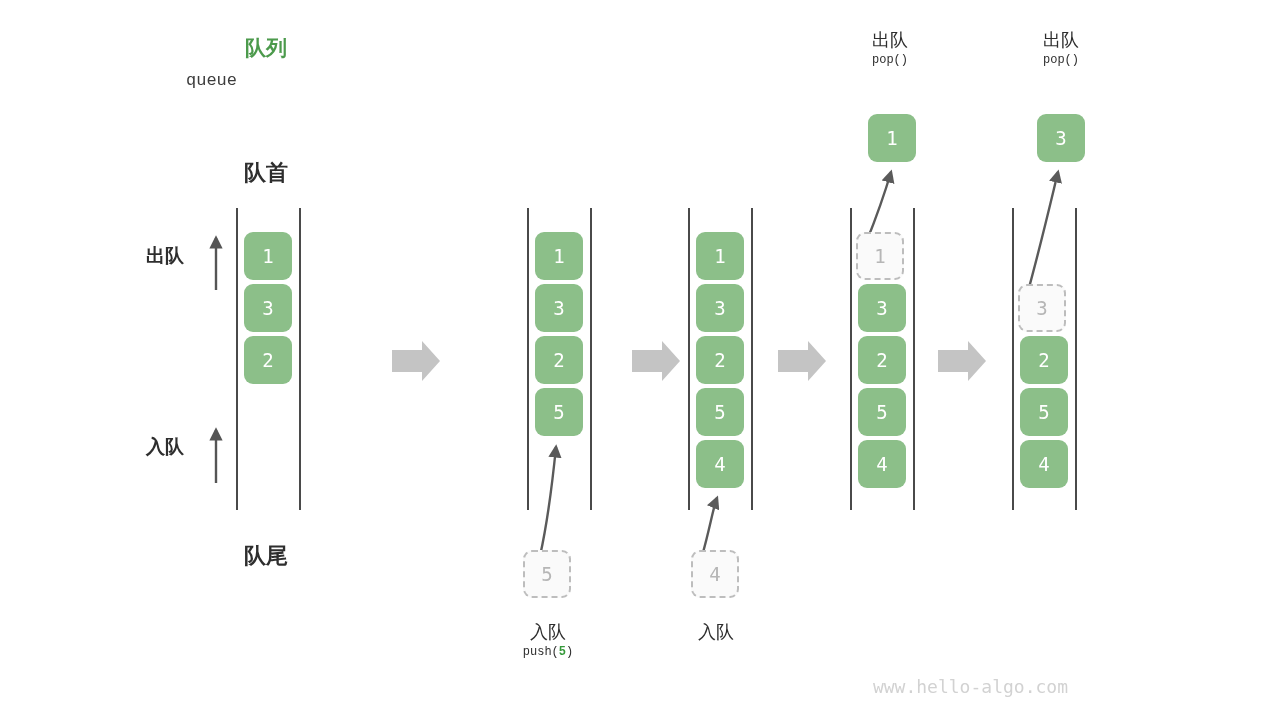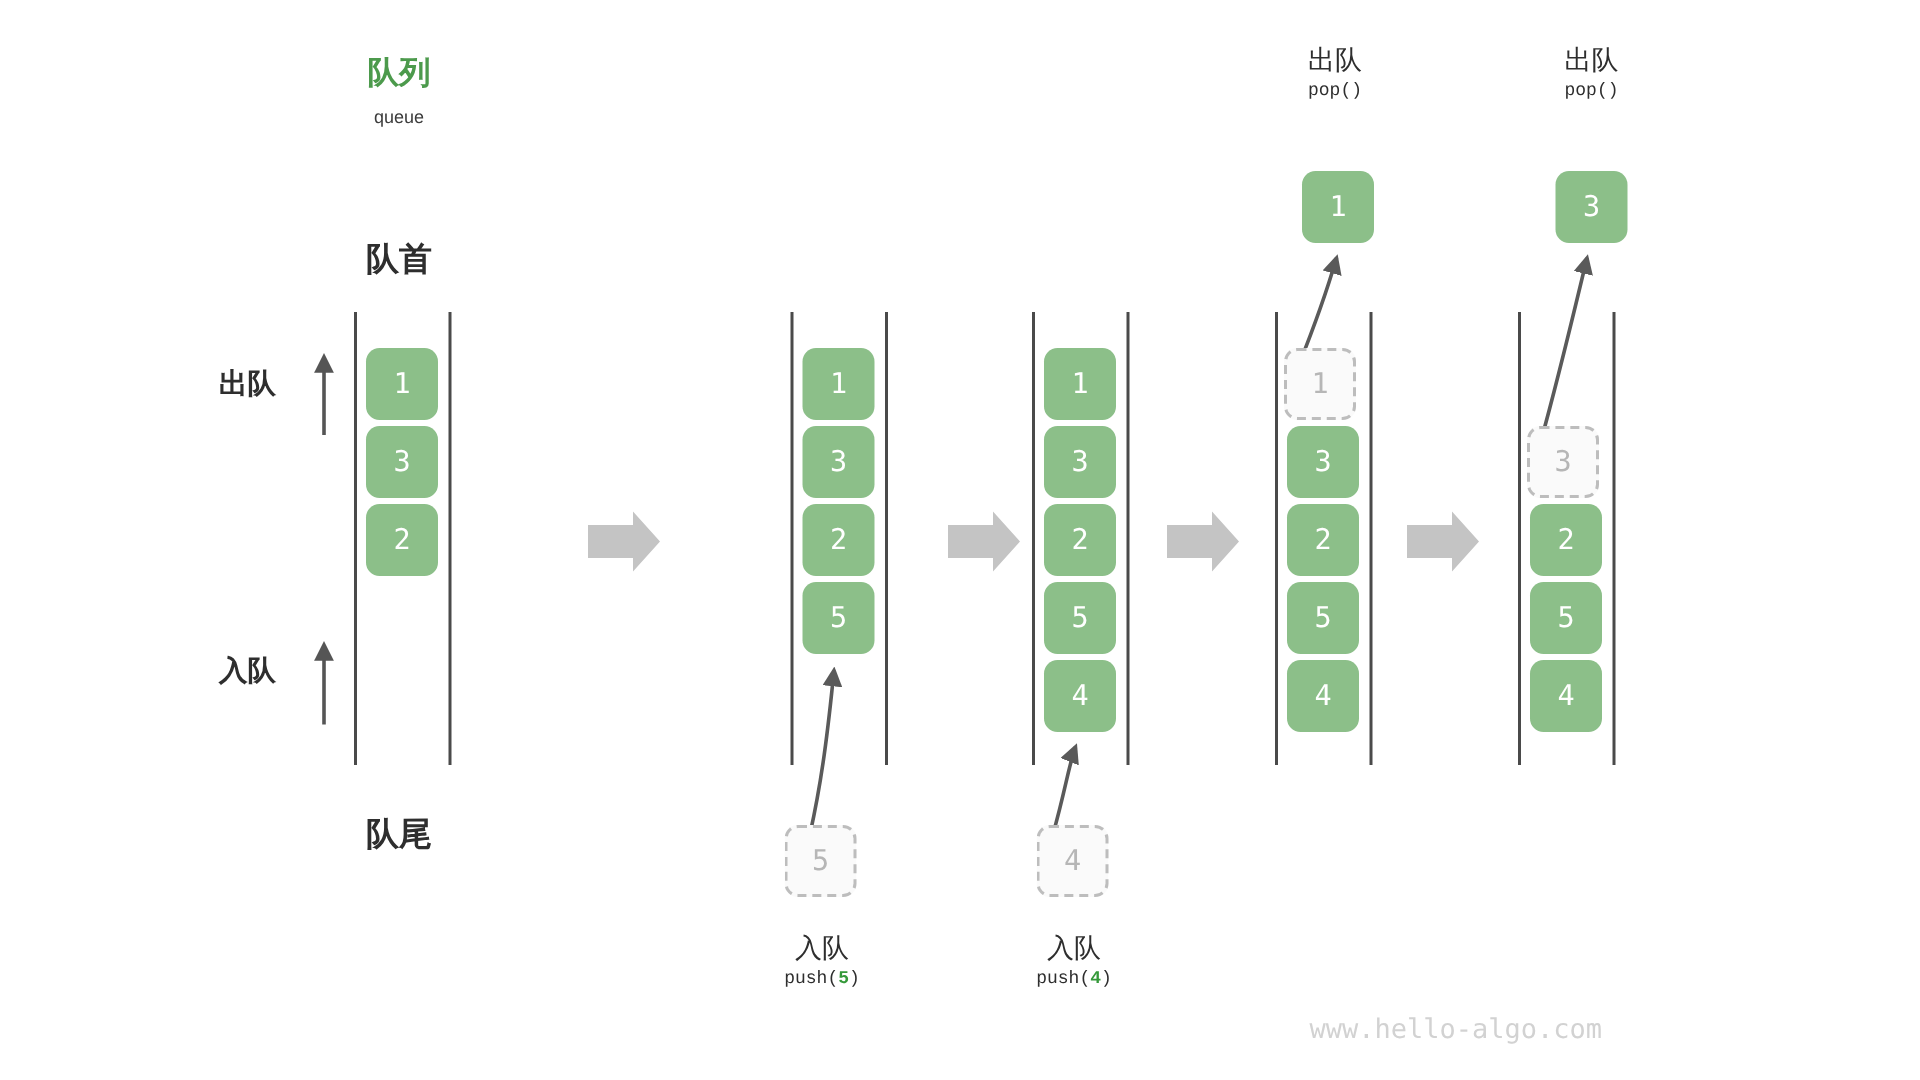--- a/index.html
+++ b/index.html
@@ -29,24 +29,23 @@
 
   
   .title-cn {
     font-size: 21px;
     font-weight: bold;
     color: #4c9a4c;
     text-align: center;
     white-space: nowrap;
   }
   .title-en {
-    font-family: Liberation Sans, sans-serif;
-    font-size: 12px;
+    font-family: Liberation Mono, monospace;
+    font-size: 17px;
     color: #3c3c3c;
-    text-align: center;
     white-space: nowrap;
   }
   .side-label {
     font-size: 22px;
     font-weight: bold;
     color: #2e2e2e;
     text-align: center;
     white-space: nowrap;
   }
   .edge-label {
@@ -208,21 +207,20 @@
   <div class="cell filled abs" style="left:696px; top:232px;">1</div>
   <div class="cell filled abs" style="left:696px; top:284px;">3</div>
   <div class="cell filled abs" style="left:696px; top:336px;">2</div>
   <div class="cell filled abs" style="left:696px; top:388px;">5</div>
   <div class="cell filled abs" style="left:696px; top:440px;">4</div>
 
   <div class="cell ghost abs" style="left:691px; top:550px;">4</div>
 
   <div class="abs op-label" style="left:636px; top:620px; width:160px;">
     <span class="op-cn">入队</span>
-    <span class="op-code"><span>push(</span><span class="arg">4</span><span>)</span></span>
   </div>
 
   <div class="abs op-label" style="left:810px; top:28px; width:160px;">
     <span class="op-cn">出队</span>
     <span class="op-code"><span>pop(</span><span class="arg"></span><span>)</span></span>
   </div>
 
   <div class="cell filled abs" style="left:868px; top:114px;">1</div>
 
   <div class="rail" style="left:850px; top:208px; height:302px;"></div>

